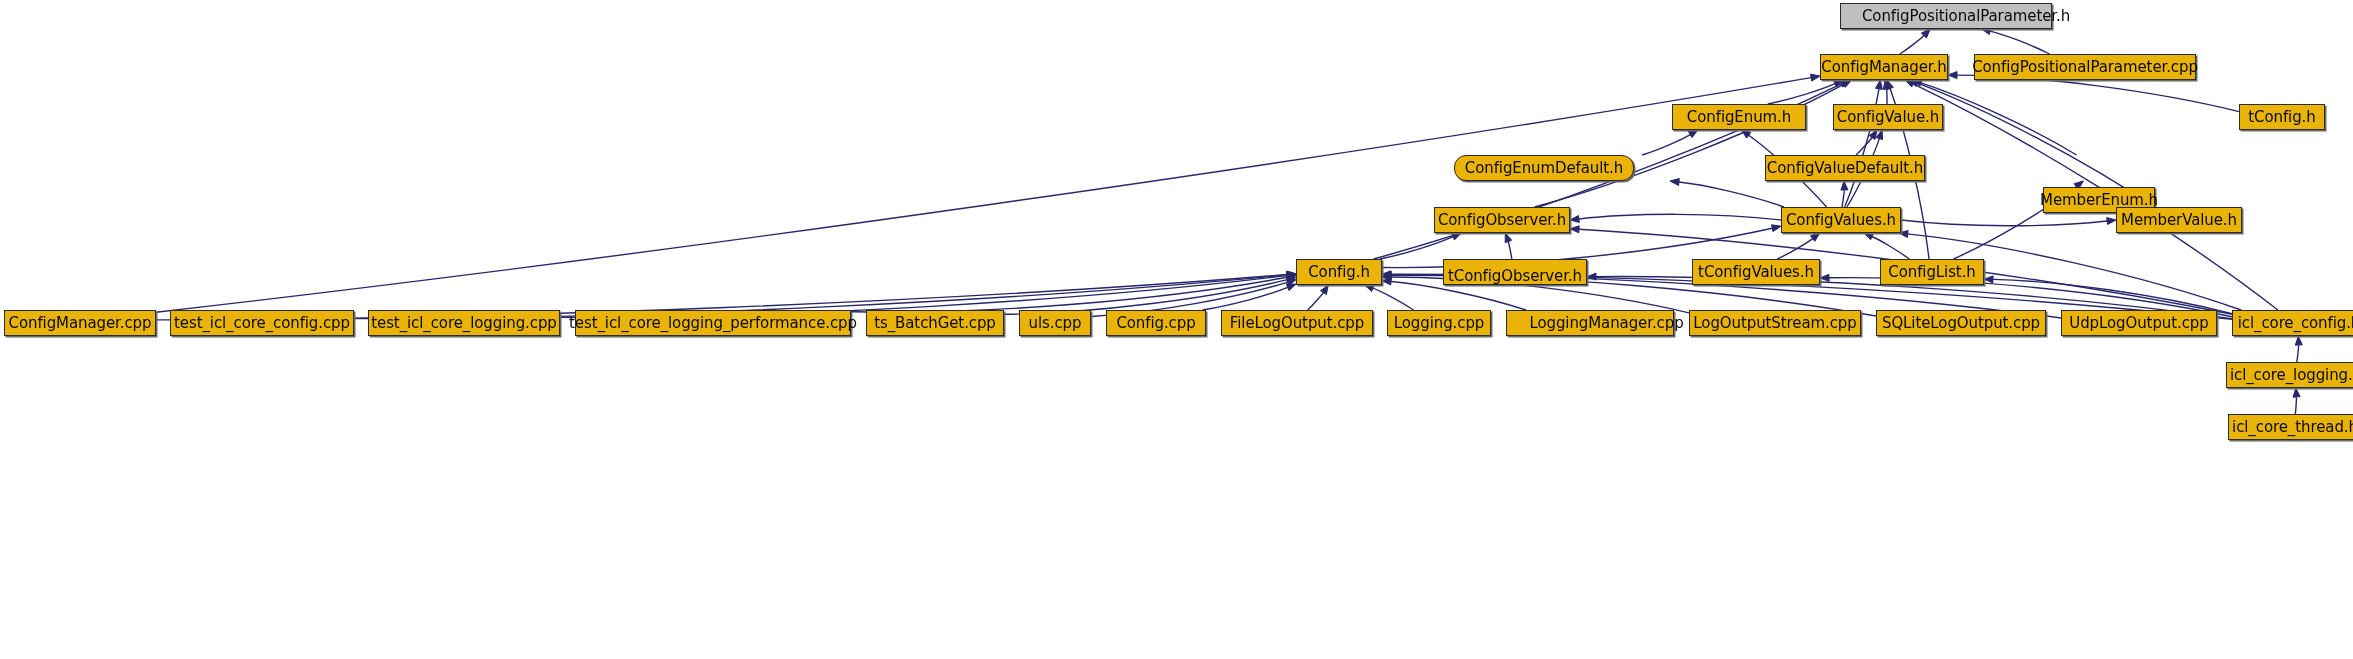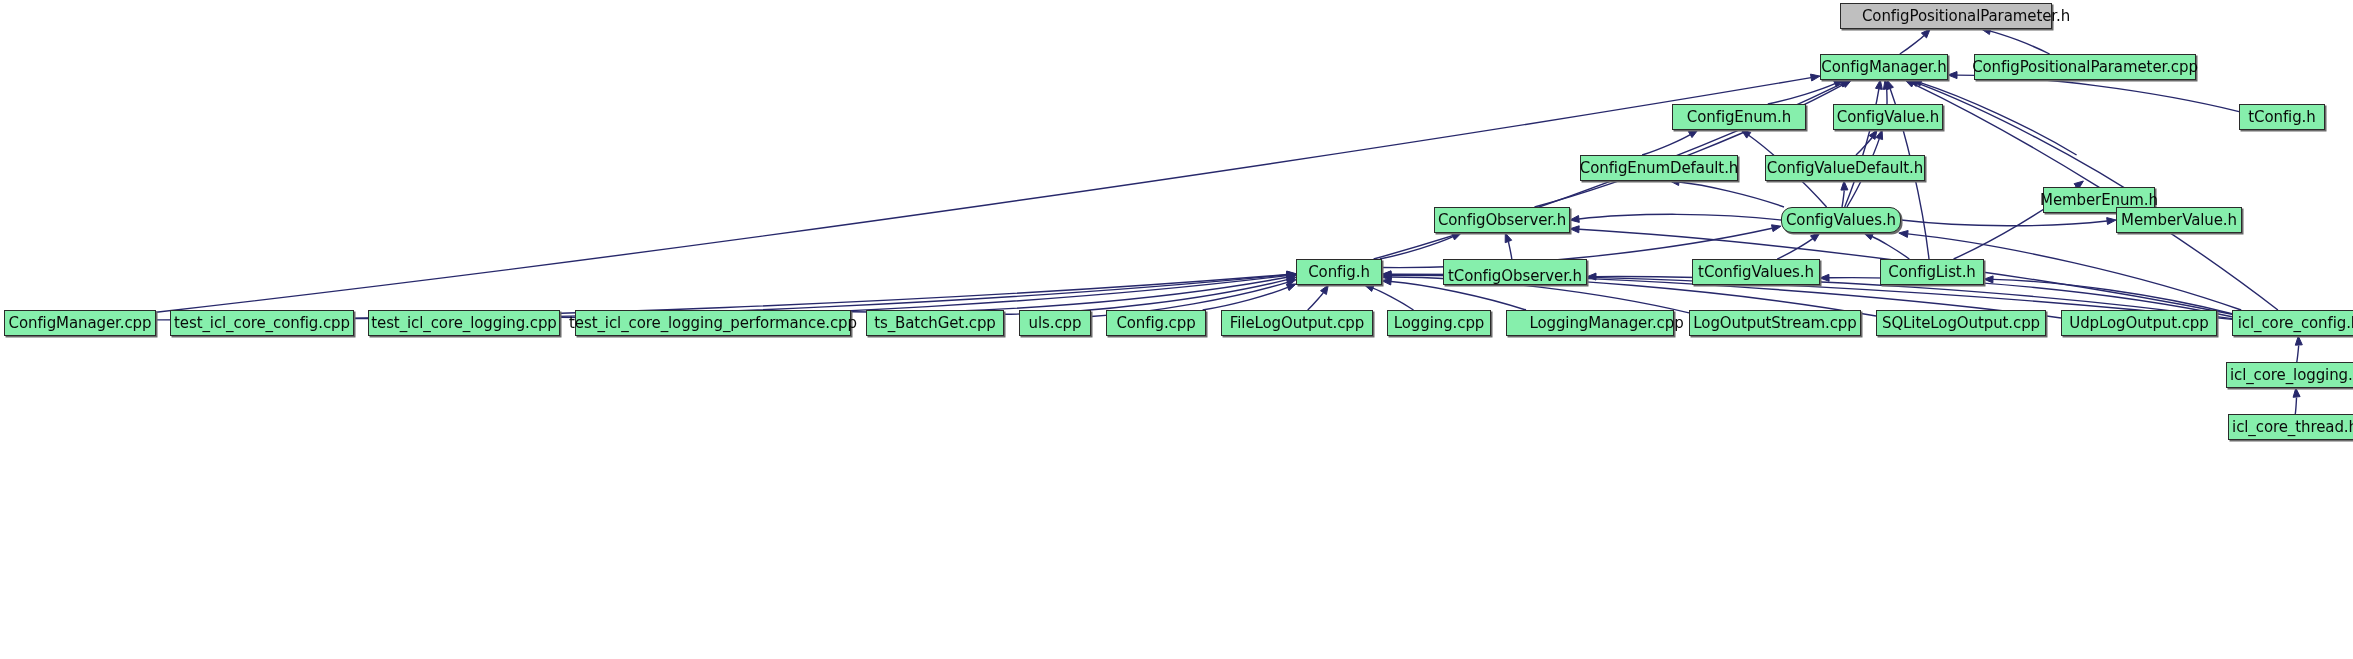--- a/index.html
+++ b/index.html
@@ -7,21 +7,21 @@
     position:relative;
     width:2353px;
     height:659px;
     background:#ffffff;
     font-family:"DejaVu Sans", sans-serif;
     overflow:hidden;
   }
   .node{
     position:absolute;
     box-sizing:border-box;
-    background:#86efac;
+    background:#eab308;
     border:1px solid #2b2b2b;
     box-shadow:1.5px 1.5px 0 0 #6b6b6b;
     display:flex;
     align-items:center;
     justify-content:center;
     white-space:nowrap;
     color:#0a0a0a;
     font-size:15px;
     line-height:1;
     letter-spacing:-0.1px;
@@ -164,33 +164,33 @@
       </div>
       <div class="node" style="left: 2239px; top: 104px; width: 86px; height: 26px;">
         <span class="lbl">tConfig.h</span>
       </div>
       <div class="node" style="left: 1672px; top: 104px; width: 134px; height: 26px; text-align: right;">
         <span class="lbl">ConfigEnum.h</span>
       </div>
       <div class="node" style="left: 1833px; top: 104px; width: 110px; height: 26px; align-items: center;">
         <span class="lbl">ConfigValue.h</span>
       </div>
-      <div class="node" style="left: 1580px; top: 155px; width: 158px; height: 26px;">
+      <div class="node" style="left: 1454px; top: 155px; width: 180px; height: 26px; border-radius: 12px;">
         <span class="lbl">ConfigEnumDefault.h</span>
       </div>
       <div class="node" style="left: 1765px; top: 155px; width: 160px; height: 26px;">
         <span class="lbl">ConfigValueDefault.h</span>
       </div>
       <div class="node" style="left: 2043px; top: 155px; width: 112px; height: 26px; margin-top: 32px;">
         <span class="lbl">MemberEnum.h</span>
       </div>
       <div class="node" style="left: 1434px; top: 207px; width: 136px; height: 26px;">
         <span class="lbl">ConfigObserver.h</span>
       </div>
-      <div class="node" style="left: 1781px; top: 207px; width: 120px; height: 26px; border-radius: 11px;">
+      <div class="node" style="left: 1781px; top: 207px; width: 120px; height: 26px;">
         <span class="lbl">ConfigValues.h</span>
       </div>
       <div class="node" style="left: 2116px; top: 207px; width: 126px; height: 26px;">
         <span class="lbl">MemberValue.h</span>
       </div>
       <div class="node" style="left: 1296px; top: 259px; width: 86px; height: 26px;">
         <span class="lbl">Config.h</span>
       </div>
       <div class="node" style="left: 1443px; top: 259px; width: 144px; height: 26px; align-items: flex-end;">
         <span class="lbl">tConfigObserver.h</span>

